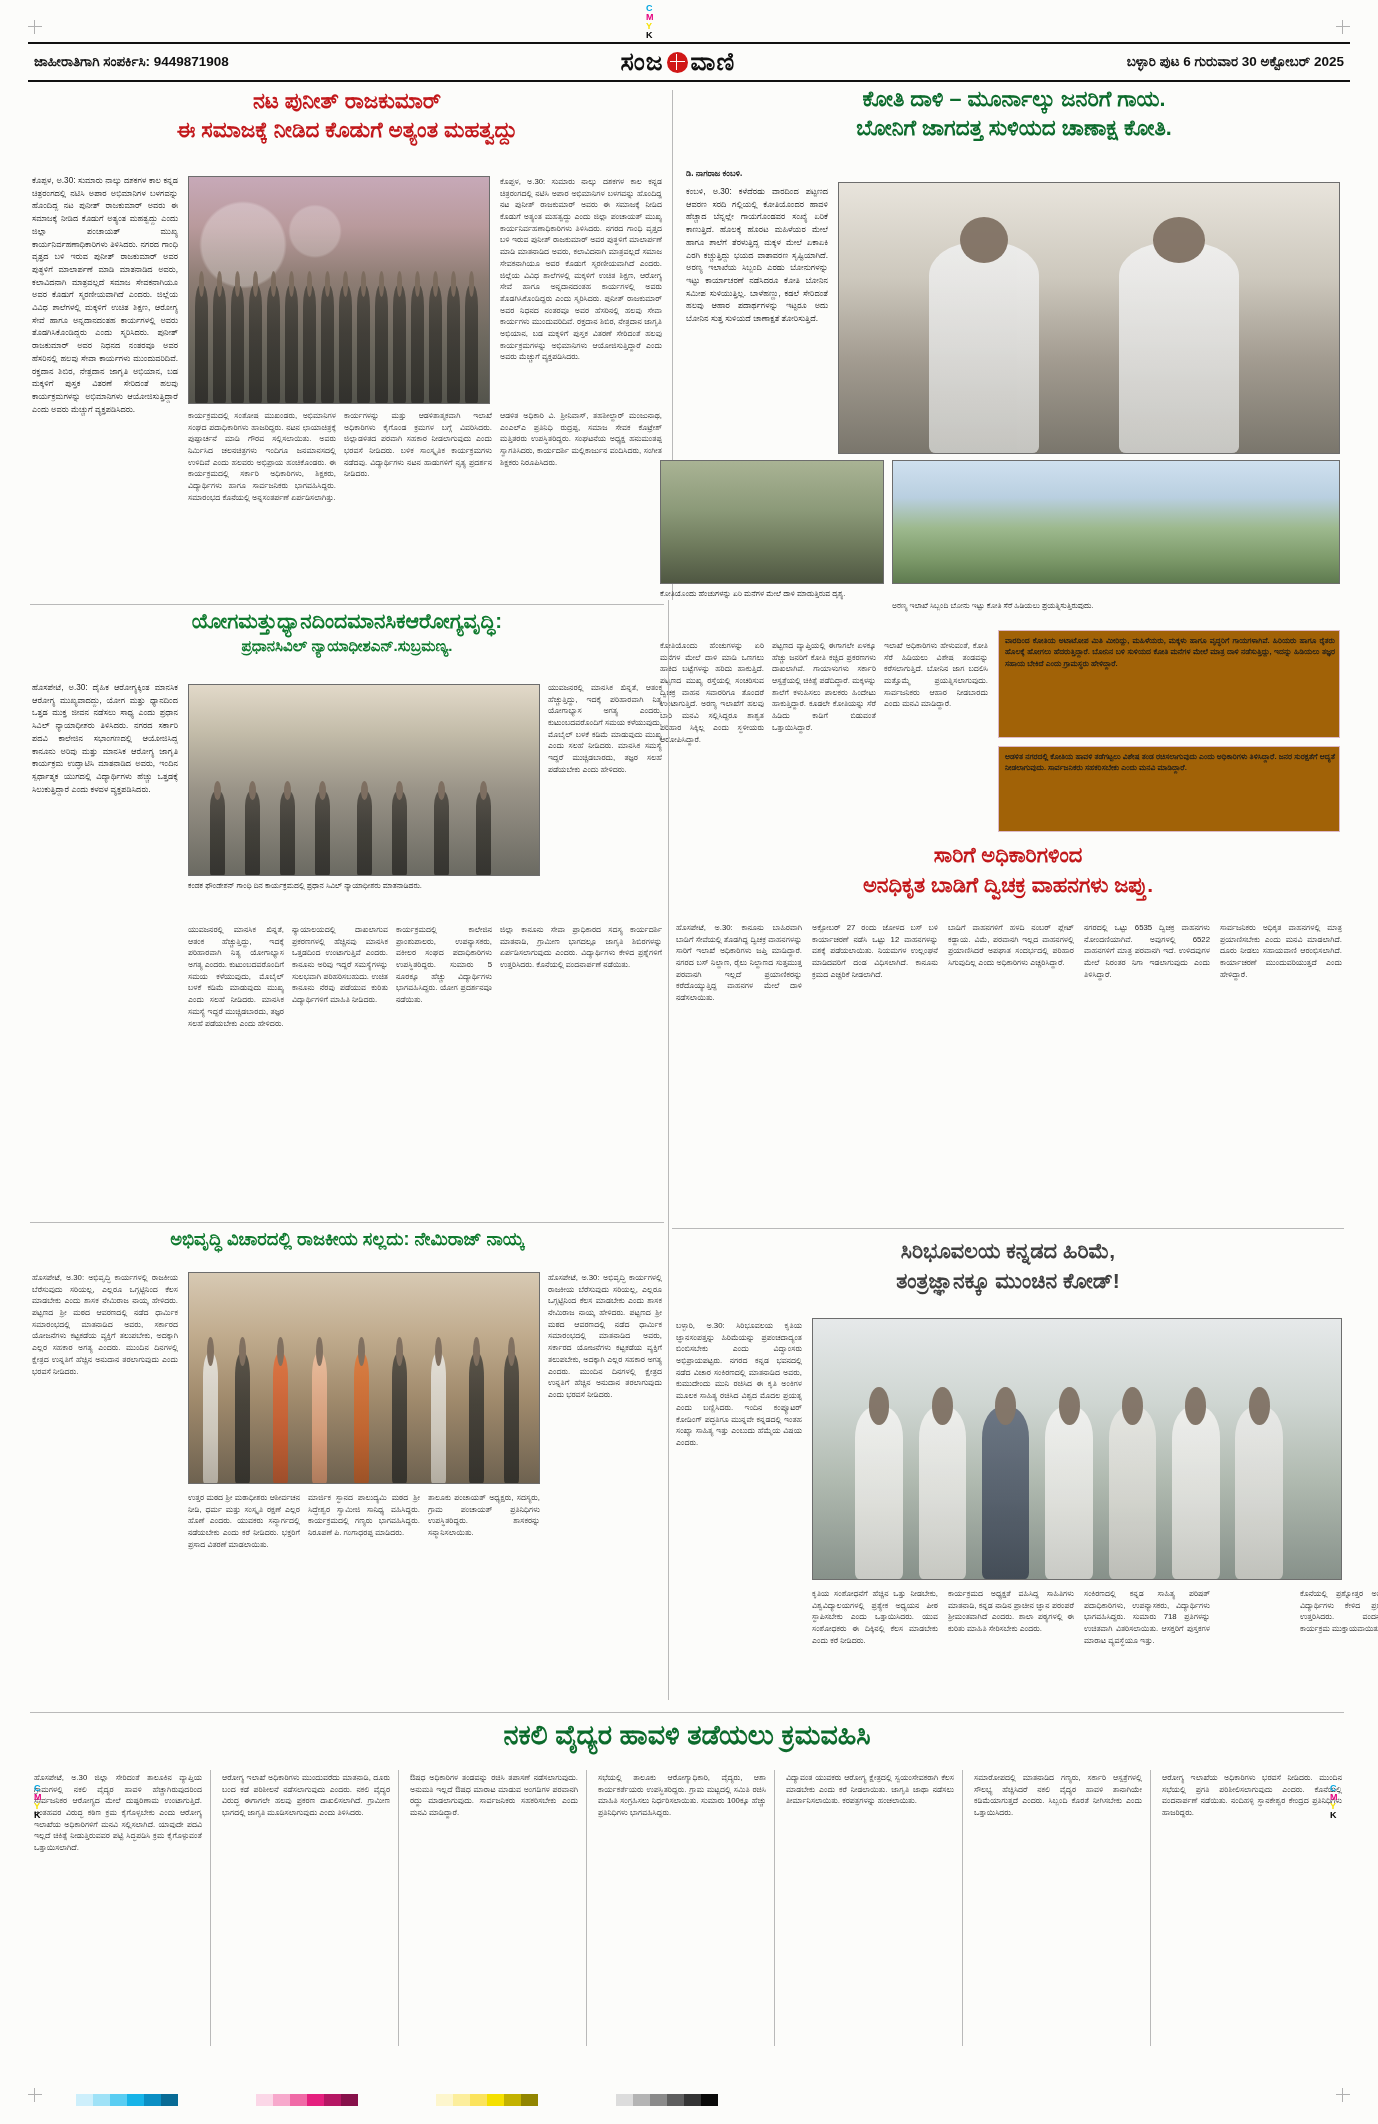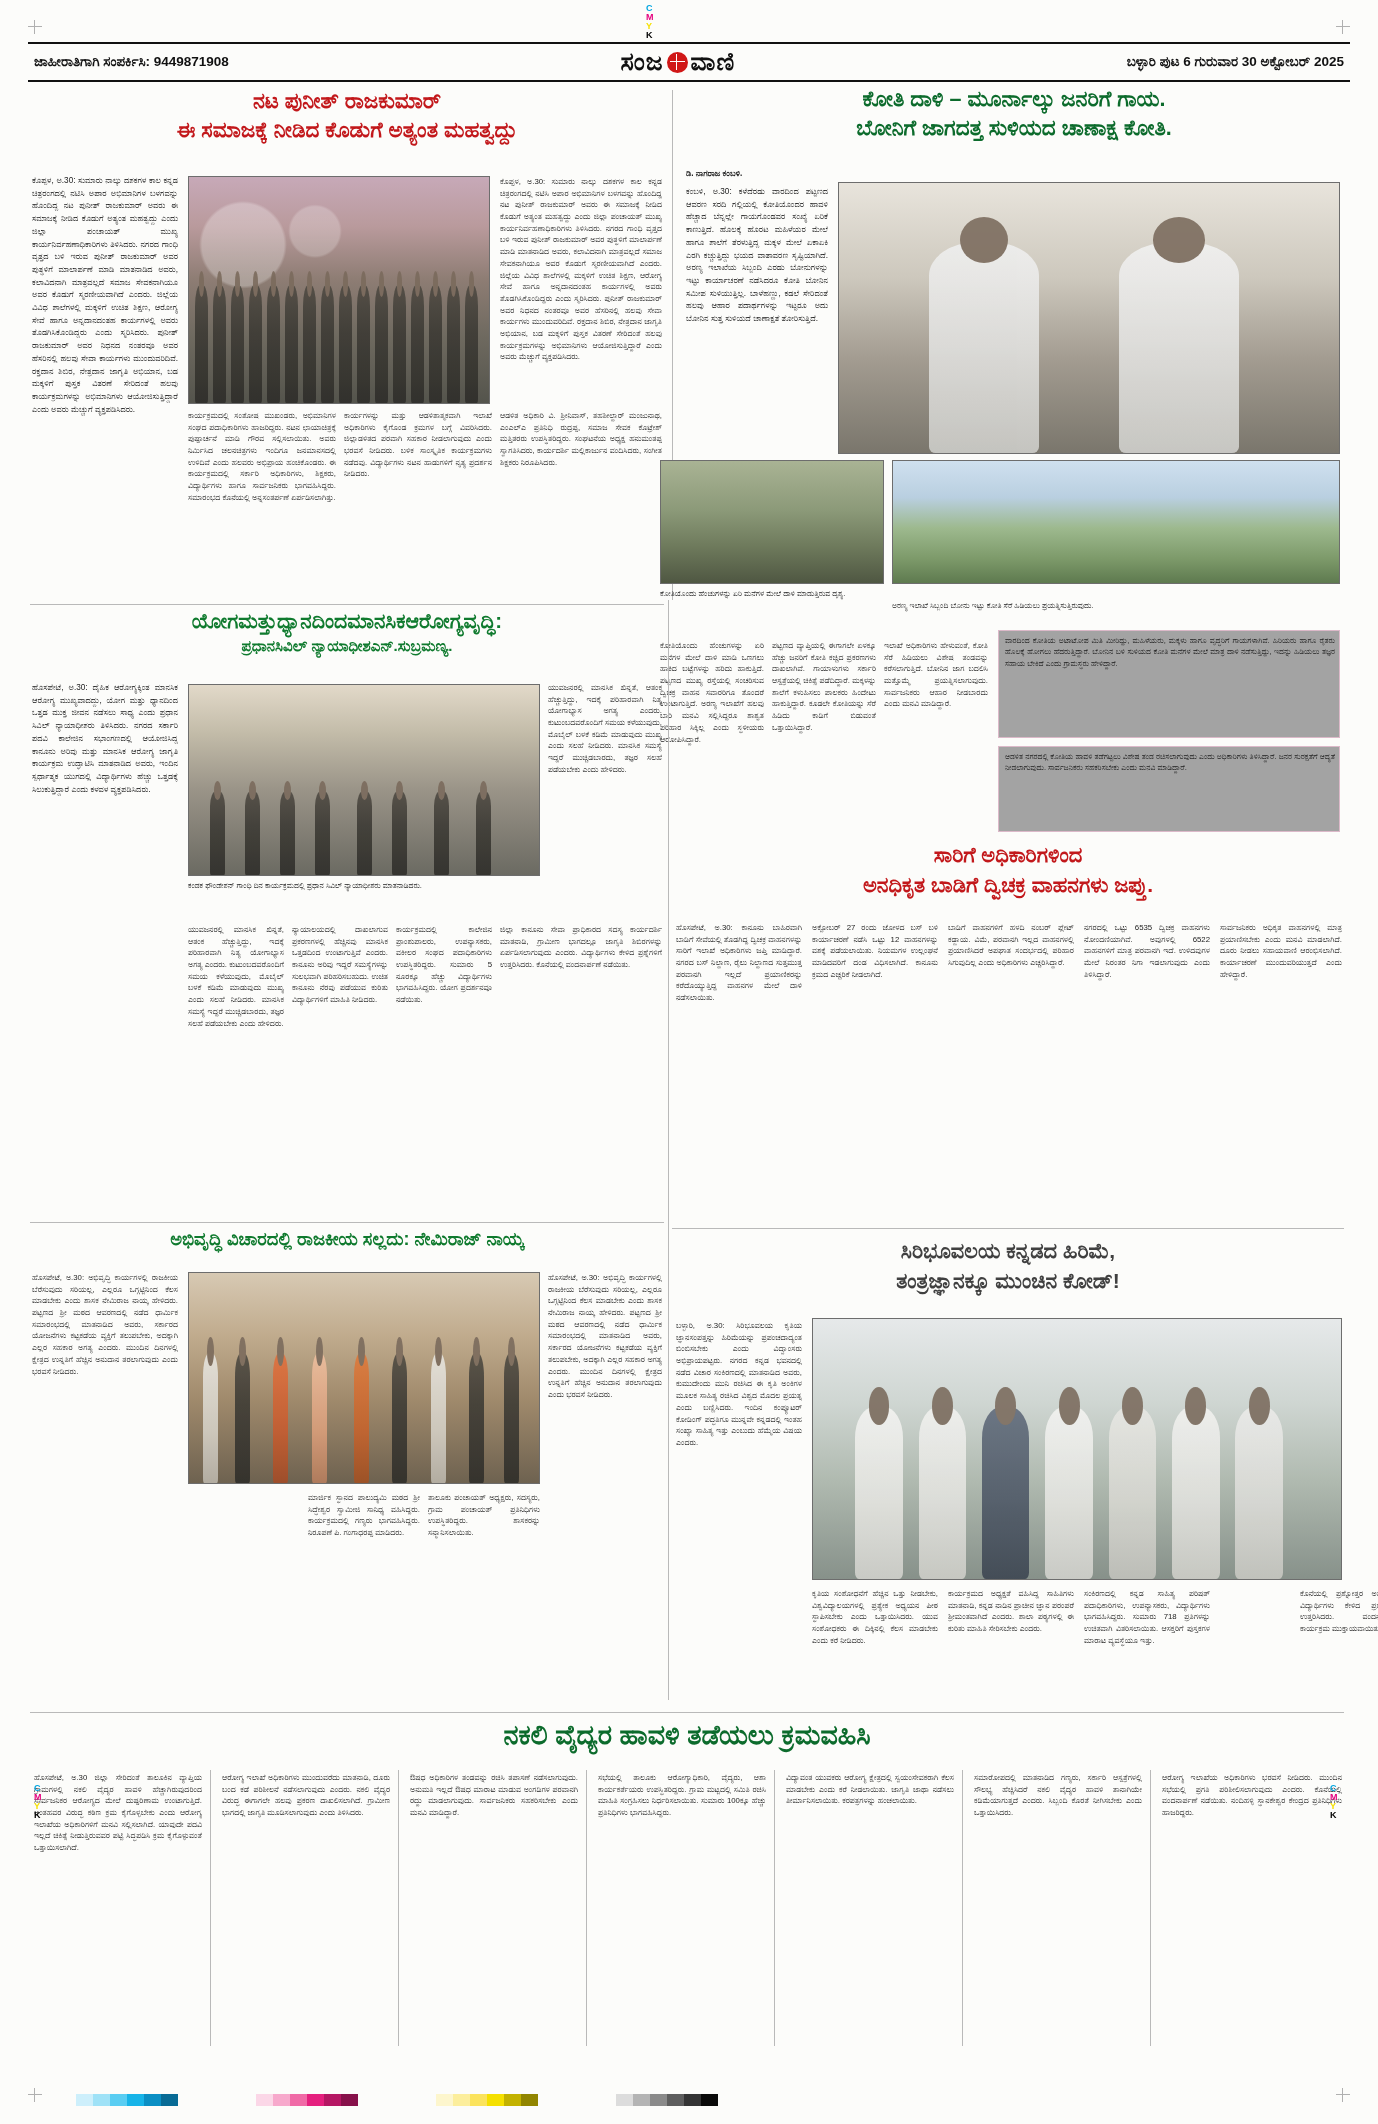--- a/index.html
+++ b/index.html
@@ -179,22 +179,23 @@
     border-radius: 50%;
     background: #7a6a5c;
   }
 
   
   .vrule { position: absolute; width: 1px; background: #b9b9b9; }
   .hrule { position: absolute; height: 1px; background: #b9b9b9; }
 
   .tintbox {
     position: absolute;
-    background: #a3a3a3;
+    background: #a16207;
     border: 0.5px solid #dcb9c9;
+    font-weight: bold;
   }
   .caption {
     position: absolute;
     font-size: 7.6px;
     line-height: 1.5;
     color: #1c1c1c;
     text-align: justify;
   }
 
   
@@ -345,20 +346,21 @@
       <i style="left:24%; background:linear-gradient(180deg,#e2703c 0%,#c85c2f 60%,#a44c26 100%)"></i>
       <i style="left:35%; background:linear-gradient(180deg,#f0c0a0 0%,#dca07c 60%,#b97f5e 100%)"></i>
       <i style="left:47%; background:linear-gradient(180deg,#e07a3a 0%,#c6632c 60%,#a35022 100%)"></i>
       <i style="left:58%"></i>
       <i style="left:69%; background:linear-gradient(180deg,#e9e7e1 0%,#d6d2c8 60%,#bdb8ad 100%)"></i>
       <i style="left:80%"></i>
       <i style="left:90%"></i>
     </div>
   </div>
 
+  <div class="col kan small" style="left:188px; top:1492px; width:112px; height:212px;">ಉತ್ತರ ಮಠದ ಶ್ರೀ ಮಠಾಧೀಶರು ಆಶೀರ್ವಚನ ನೀಡಿ, ಧರ್ಮ ಮತ್ತು ಸಂಸ್ಕೃತಿ ರಕ್ಷಣೆ ಎಲ್ಲರ ಹೊಣೆ ಎಂದರು. ಯುವಕರು ಸನ್ಮಾರ್ಗದಲ್ಲಿ ನಡೆಯಬೇಕು ಎಂದು ಕರೆ ನೀಡಿದರು. ಭಕ್ತರಿಗೆ ಪ್ರಸಾದ ವಿತರಣೆ ಮಾಡಲಾಯಿತು.</div>
   <div class="col kan small" style="left:308px; top:1492px; width:112px; height:212px;">ಮಾರ್ಜಿಕ ಸ್ಥಾನದ ಪಾಲುದ್ಯಮಿ ಮಠದ ಶ್ರೀ ಸಿದ್ಧೇಶ್ವರ ಸ್ವಾಮೀಜಿ ಸಾನಿಧ್ಯ ವಹಿಸಿದ್ದರು. ಕಾರ್ಯಕ್ರಮದಲ್ಲಿ ಗಣ್ಯರು ಭಾಗವಹಿಸಿದ್ದರು. ನಿರೂಪಣೆ ಪಿ. ಗಂಗಾಧರಪ್ಪ ಮಾಡಿದರು.</div>
   <div class="col kan small" style="left:428px; top:1492px; width:112px; height:212px;">ತಾಲೂಕು ಪಂಚಾಯತ್ ಅಧ್ಯಕ್ಷರು, ಸದಸ್ಯರು, ಗ್ರಾಮ ಪಂಚಾಯತ್ ಪ್ರತಿನಿಧಿಗಳು ಉಪಸ್ಥಿತರಿದ್ದರು. ಶಾಸಕರನ್ನು ಸನ್ಮಾನಿಸಲಾಯಿತು.</div>
   <div class="col kan small" style="left:548px; top:1272px; width:114px; height:432px;">ಹೊಸಪೇಟೆ, ಅ.30: ಅಭಿವೃದ್ಧಿ ಕಾರ್ಯಗಳಲ್ಲಿ ರಾಜಕೀಯ ಬೆರೆಸುವುದು ಸರಿಯಲ್ಲ, ಎಲ್ಲರೂ ಒಗ್ಗಟ್ಟಿನಿಂದ ಕೆಲಸ ಮಾಡಬೇಕು ಎಂದು ಶಾಸಕ ನೇಮಿರಾಜ ನಾಯ್ಕ ಹೇಳಿದರು. ಪಟ್ಟಣದ ಶ್ರೀ ಮಠದ ಆವರಣದಲ್ಲಿ ನಡೆದ ಧಾರ್ಮಿಕ ಸಮಾರಂಭದಲ್ಲಿ ಮಾತನಾಡಿದ ಅವರು, ಸರ್ಕಾರದ ಯೋಜನೆಗಳು ಕಟ್ಟಕಡೆಯ ವ್ಯಕ್ತಿಗೆ ತಲುಪಬೇಕು, ಅದಕ್ಕಾಗಿ ಎಲ್ಲರ ಸಹಕಾರ ಅಗತ್ಯ ಎಂದರು. ಮುಂದಿನ ದಿನಗಳಲ್ಲಿ ಕ್ಷೇತ್ರದ ಉನ್ನತಿಗೆ ಹೆಚ್ಚಿನ ಅನುದಾನ ತರಲಾಗುವುದು ಎಂದು ಭರವಸೆ ನೀಡಿದರು.</div>
 
   <div class="hl hl-blue kan" style="left:672px; top:1238px; width:672px; font-size:21px;">ಸಿರಿಭೂವಲಯ ಕನ್ನಡದ ಹಿರಿಮೆ,</div>
   <div class="hl hl-blue kan" style="left:672px; top:1268px; width:672px; font-size:21px;">ತಂತ್ರಜ್ಞಾನಕ್ಕೂ ಮುಂಚಿನ ಕೋಡ್!</div>
 
   <div class="col kan small" style="left:676px; top:1320px; width:126px; height:348px;">ಬಳ್ಳಾರಿ, ಅ.30: ಸಿರಿಭೂವಲಯ ಕೃತಿಯ ಜ್ಞಾನಸಂಪತ್ತನ್ನು ಹಿರಿಮೆಯನ್ನು ಪ್ರಪಂಚದಾದ್ಯಂತ ಬಿಂಬಿಸಬೇಕು ಎಂದು ವಿದ್ವಾಂಸರು ಅಭಿಪ್ರಾಯಪಟ್ಟರು. ನಗರದ ಕನ್ನಡ ಭವನದಲ್ಲಿ ನಡೆದ ವಿಚಾರ ಸಂಕಿರಣದಲ್ಲಿ ಮಾತನಾಡಿದ ಅವರು, ಕುಮುದೇಂದು ಮುನಿ ರಚಿಸಿದ ಈ ಕೃತಿ ಅಂಕಿಗಳ ಮೂಲಕ ಸಾಹಿತ್ಯ ರಚಿಸಿದ ವಿಶ್ವದ ಮೊದಲ ಪ್ರಯತ್ನ ಎಂದು ಬಣ್ಣಿಸಿದರು. ಇಂದಿನ ಕಂಪ್ಯೂಟರ್ ಕೋಡಿಂಗ್ ಪದ್ಧತಿಗೂ ಮುನ್ನವೇ ಕನ್ನಡದಲ್ಲಿ ಇಂತಹ ಸಂಖ್ಯಾ ಸಾಹಿತ್ಯ ಇತ್ತು ಎಂಬುದು ಹೆಮ್ಮೆಯ ವಿಷಯ ಎಂದರು.</div>
 
   <div class="photo ph-ribbon" style="left:812px; top:1318px; width:530px; height:262px;">

